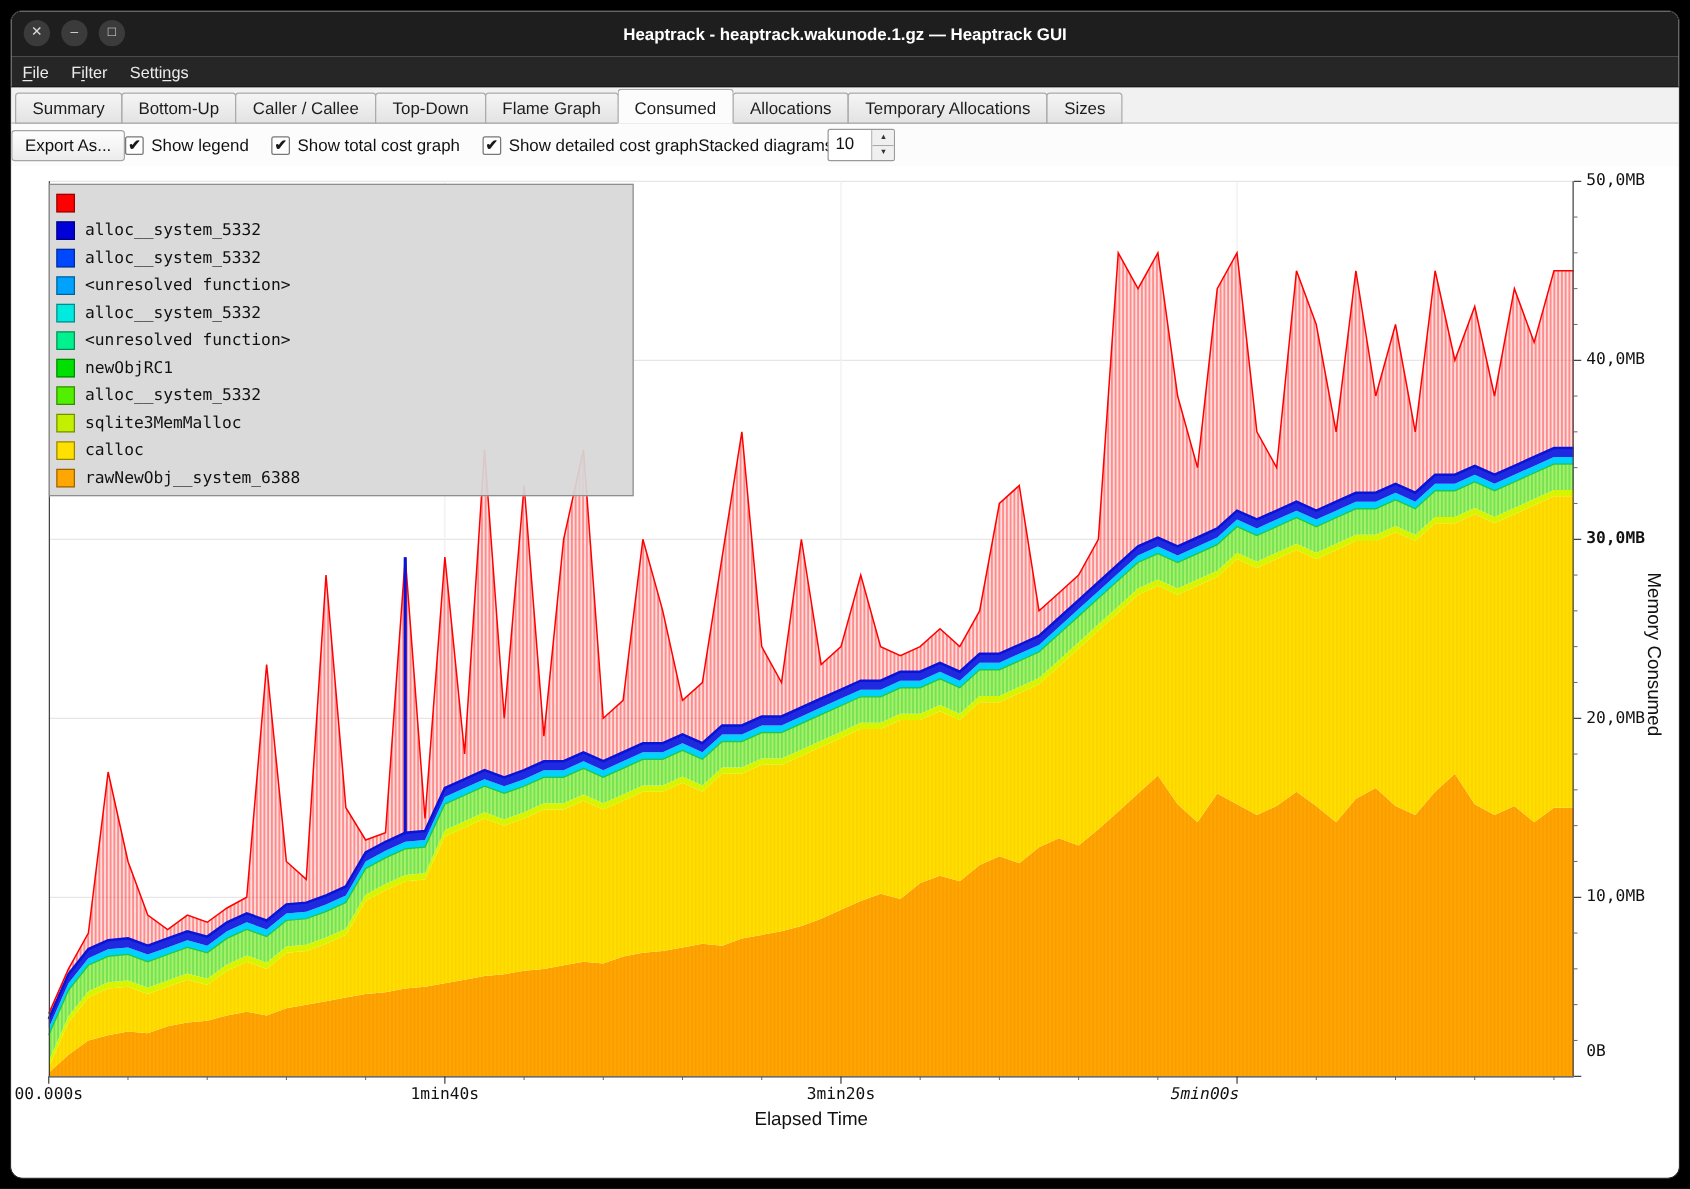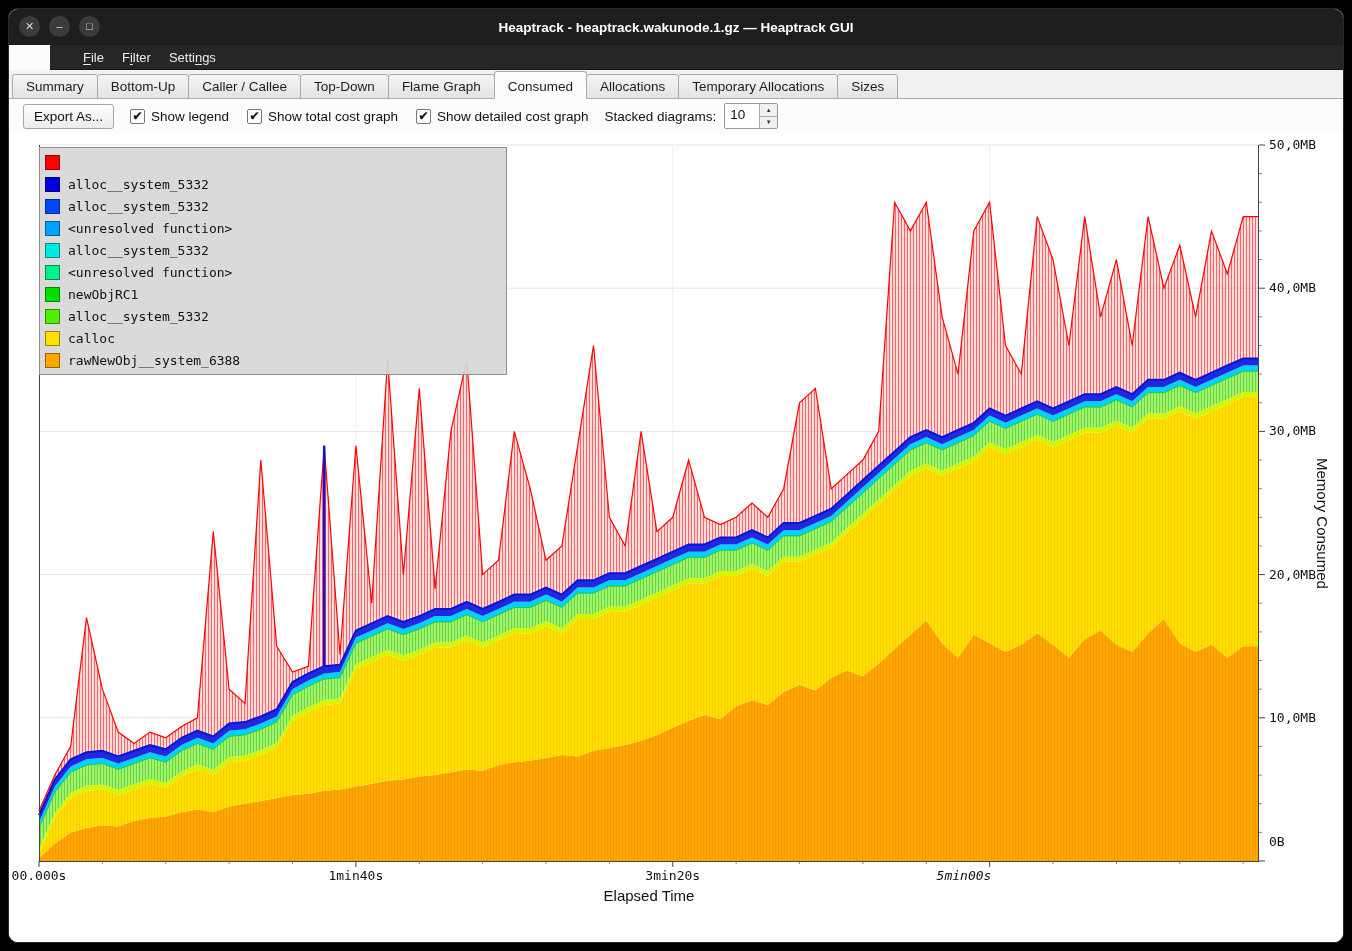--- a/index.html
+++ b/index.html
@@ -6,30 +6,30 @@
     font-family:"Liberation Sans",sans-serif;}
   .window{position:absolute;left:8px;top:8px;width:1336px;height:935px;background:#fcfcfc;
     border:1px solid #2a2a2a;border-radius:10px;overflow:hidden;box-sizing:border-box;}
   
   .titlebar{position:relative;height:36px;background:#1e1e1e;display:flex;align-items:center;justify-content:center;}
   .tb-title{color:#fff;font-size:13.5px;font-weight:bold;}
   .tb-buttons{position:absolute;left:10px;top:7px;display:flex;gap:9px;}
   .tb-btn{width:21px;height:21px;border-radius:50%;background:#3b3b3b;color:#d8d8d8;font-size:11px;
     display:flex;align-items:center;justify-content:center;cursor:default;line-height:1;}
   
-  .menubar{height:25px;background:#262626;display:flex;align-items:center;padding-left:24px;border-bottom:1px solid #161616;box-sizing:border-box;margin-left:41px;}
+  .menubar{height:25px;background:#262626;display:flex;align-items:center;padding-left:0;border-bottom:1px solid #161616;box-sizing:border-box;}
   .menu-item{color:#ececec;font-size:13px;padding:3px 9px;}
   .menu-item u{text-underline-offset:2px;}
   
   .tabbar{height:29px;background:#f1f1f1;display:flex;align-items:flex-end;padding-left:3px;border-bottom:1px solid #adadad;box-sizing:border-box;}
   .tab{font-size:13.5px;color:#1c1c1c;padding:4px 13px;background:linear-gradient(#f5f5f5,#e3e3e3);
     border:1px solid #ababab;border-radius:3px 3px 0 0;margin-right:-1px;margin-bottom:-1px;white-space:nowrap;}
   .tab.active{background:#fcfcfc;padding-top:7px;border-bottom:1px solid #fcfcfc;position:relative;z-index:2;}
   
-  .toolbar{height:34px;background:#fcfcfc;display:flex;align-items:center;gap:16px;padding-left:14px;}
+  .toolbar{height:34px;background:#fcfcfc;display:flex;align-items:center;gap:0;}
   .btn{font-family:"Liberation Sans",sans-serif;font-size:13.5px;color:#111;padding:4px 10px;
     border:1px solid #a6a6a6;border-radius:3px;background:linear-gradient(#fefefe,#ececec);}
   .cb-row{display:flex;align-items:center;gap:18px;}
   .cb{display:flex;align-items:center;gap:6px;font-size:13.5px;color:#111;}
   .cb-box{width:15px;height:15px;background:#fff;border:1px solid #777;border-radius:2px;
     display:flex;align-items:center;justify-content:center;font-size:12px;font-weight:bold;color:#1a1a1a;box-sizing:border-box;}
   .spin-label{font-size:13.5px;color:#111;}
   .spinbox{display:flex;height:24px;border:1px solid #9a9a9a;border-radius:2px;background:#fff;overflow:hidden;margin-left:-8px;}
   .spin-val{width:24px;padding:3px 5px;font-size:13.5px;color:#111;}
   .spin-btns{width:17px;display:flex;flex-direction:column;border-left:1px solid #aaa;}
@@ -223,33 +223,37 @@
         </div>
         <div class="lg-row">
           <span class="lg-swatch" style="background: rgb(0, 224, 0);"></span>
           <span class="lg-label">newObjRC1</span>
         </div>
         <div class="lg-row">
           <span class="lg-swatch" style="background: rgb(82, 240, 0);"></span>
           <span class="lg-label">alloc__system_5332</span>
         </div>
         <div class="lg-row">
+          <span class="lg-swatch" style="background: rgb(194, 240, 0);"></span>
+          <span class="lg-label">sqlite3MemMalloc</span>
+        </div>
+        <div class="lg-row">
           <span class="lg-swatch" style="background: rgb(255, 224, 0);"></span>
           <span class="lg-label">calloc</span>
         </div>
         <div class="lg-row">
           <span class="lg-swatch" style="background: rgb(255, 166, 2);"></span>
           <span class="lg-label">rawNewObj__system_6388</span>
         </div>
       </div>
     <div id="labels">
         <div class="ylab" style="top: 701px; left: 1260px;">0B</div>
         <div class="ylab" style="top: 576.8px; left: 1260px;">10,0MB</div>
         <div class="ylab" style="top: 433.6px; left: 1260px;">20,0MB</div>
-        <div class="ylab" style="top: 290.4px; left: 1260px;">30,0MB</div>
+        <div class="ylab" style="top: 290.4px; left: 1260px; font-weight: bold;">30,0MB</div>
         <div class="ylab" style="top: 147.2px; left: 1260px;">40,0MB</div>
         <div class="ylab" style="top: 4px; left: 1260px;">50,0MB</div>
         <div class="xlab" style="top: 735px; left: -15px;">00.000s</div>
         <div class="xlab" style="top: 735px; left: 301.883px;">1min40s</div>
         <div class="xlab" style="top: 735px; left: 618.766px;">3min20s</div>
         <div class="xlab" style="top: 735px; left: 910px; font-style: italic;">5min00s</div>
       </div>
     <div class="xlabel">Elapsed Time</div>
     <div class="ylabel">Memory Consumed</div>
   </div>

